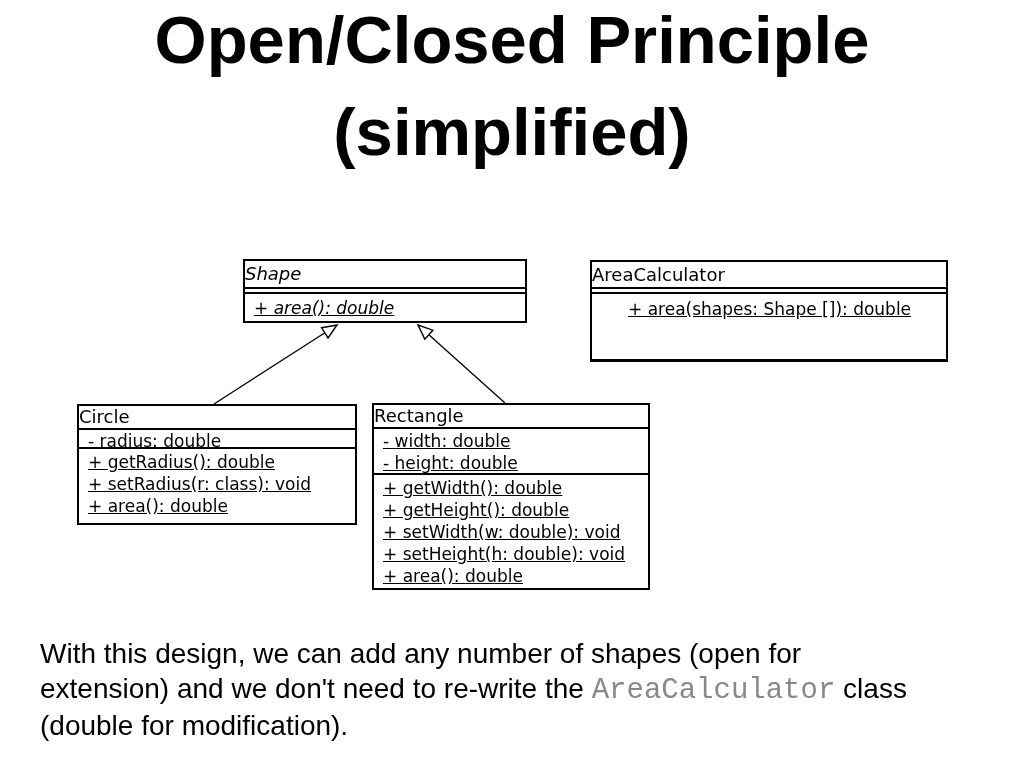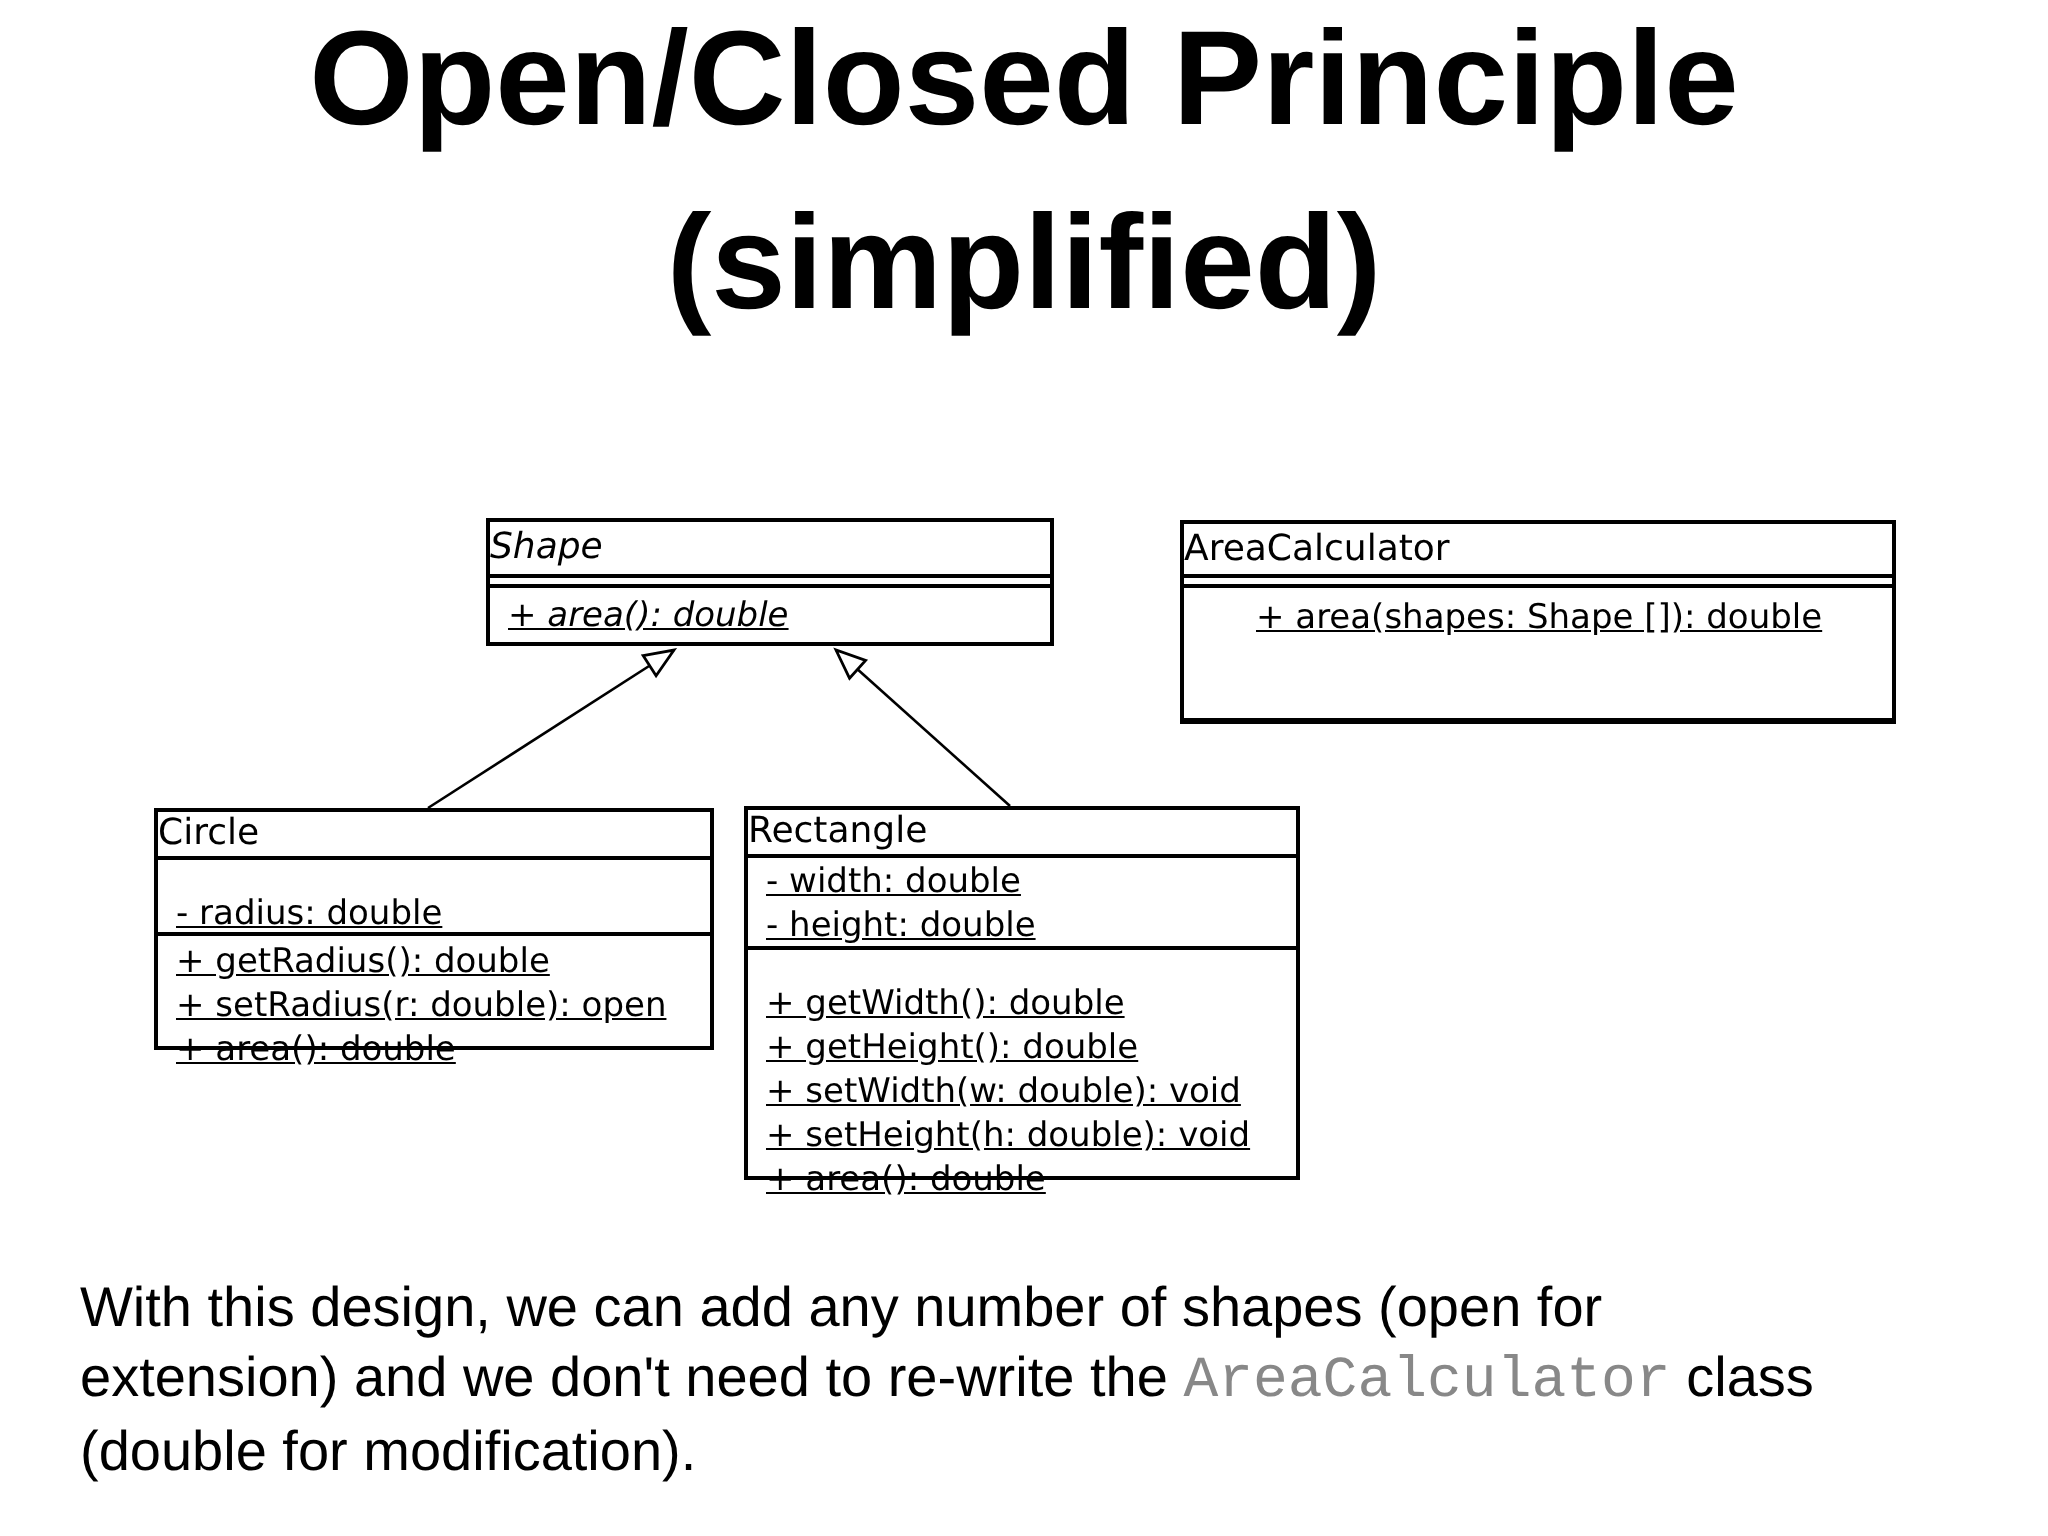--- a/index.html
+++ b/index.html
@@ -44,28 +44,28 @@
   #box-shape { left:243px; top:259px; width:284px; height:64px; }
   #box-shape .uml-title   { height:28px; line-height:26px; font-style:italic; }
   #box-shape .uml-methods { padding-top:3px; font-style:italic; }
 
   #box-areacalc { left:590px; top:260px; width:358px; height:102px; border-bottom-width:3px; }
   #box-areacalc .uml-title   { height:27px; line-height:25px; }
   #box-areacalc .uml-methods { padding-top:4px;padding-left:36px; }
 
   #box-circle { left:77px; top:404px; width:280px; height:121px; }
   #box-circle .uml-title  { height:24px; line-height:22px; }
-  #box-circle .uml-attrs  { height:38px; padding-top:17px; }
+  #box-circle .uml-attrs  { height:19px; padding-top:1px; }
   #box-circle .uml-attrs .uml-row { line-height:20px; }
   #box-circle .uml-methods { padding-top:2px; }
 
   #box-rect { left:372px; top:403px; width:278px; height:187px; }
   #box-rect .uml-title   { height:24px; line-height:22px; }
   #box-rect .uml-attrs   { height:46px; padding-top:1px; }
-  #box-rect .uml-methods { padding-top:16px;border-radius:13px; }
+  #box-rect .uml-methods { padding-top:2px;border-radius:13px; }
 
   
   .relations {
     position:absolute; left:0; top:0; width:1024px; height:768px;
     pointer-events:none;
   }
 
   
   .caption {
     position:absolute; left:40px; top:636px; width:970px; margin:0;
@@ -104,21 +104,21 @@
     </div>
   </div>
 
   <div class="uml-box" id="box-circle">
     <div class="uml-title">Circle</div>
     <div class="uml-attrs">
       <div class="uml-row">- radius: double</div>
     </div>
     <div class="uml-methods">
       <div class="uml-row">+ getRadius(): double</div>
-      <div class="uml-row">+ setRadius(r: double): open</div>
+      <div class="uml-row">+ setRadius(r: class): void</div>
       <div class="uml-row">+ area(): double</div>
     </div>
   </div>
 
   <div class="uml-box" id="box-rect">
     <div class="uml-title">Rectangle</div>
     <div class="uml-attrs">
       <div class="uml-row">- width: double</div>
       <div class="uml-row">- height: double</div>
     </div>

